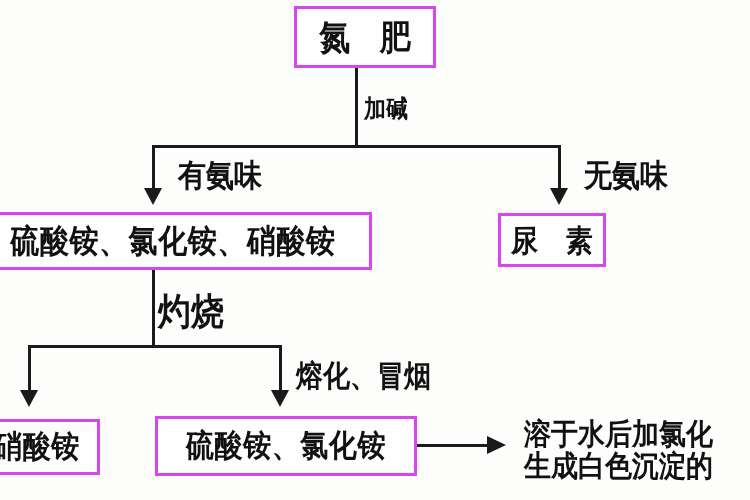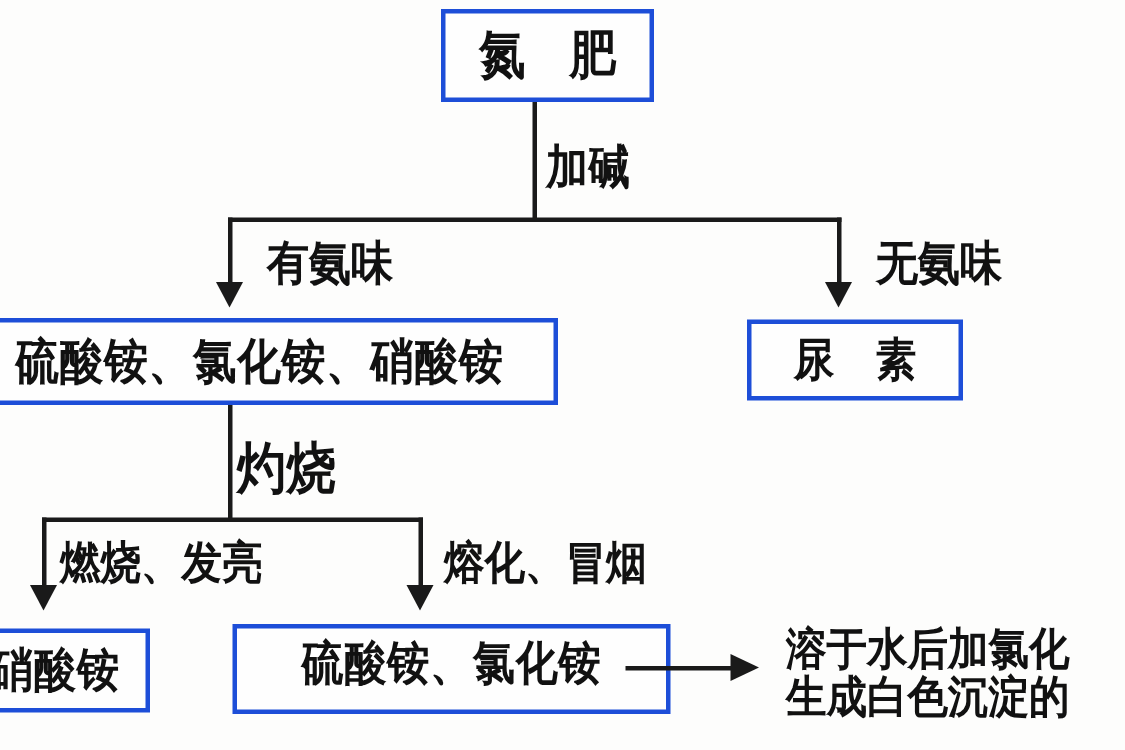--- a/index.html
+++ b/index.html
@@ -15,21 +15,21 @@
     position: relative;
     width: 750px;
     height: 500px;
     background: #fdfdfc;
     overflow: hidden;
   }
   
   .node {
     position: absolute;
     box-sizing: border-box;
-    border: 3px solid #1d4ed8;
+    border: 3px solid #d946ef;
     background: #fefefe;
     display: flex;
     align-items: center;
     justify-content: center;
     color: #111111;
     font-weight: 700;
     letter-spacing: 0.02em;
     white-space: nowrap;
     line-height: 1;
     text-align: right;
@@ -38,37 +38,36 @@
     display: block;
     transform: scaleY(1.12);
   }
   #node-root {
     left: 294px; top: 6px; width: 142px; height: 62px;
     font-size: 31px;
   }
   #node-root .node-label { letter-spacing: 0.30em; text-indent: 0.30em; }
 
   #node-urea {
-    left: 498px; top: 213px; width: 144px; height: 54px;
+    left: 498px; top: 213px; width: 108px; height: 54px;
     font-size: 27px;
   }
   #node-urea .node-label { letter-spacing: 0.34em; text-indent: 0.34em; }
 
   #node-ammonium-salts {
     left: -26px; top: 212px; width: 398px; height: 58px;
     font-size: 29px;
   }
   #node-nitrate {
     left: -26px; top: 419px; width: 126px; height: 56px;
     font-size: 28px;
   }
   #node-sulfate-chloride {
-    left: 155px; top: 416px; width: 292px; height: 60px;
+    left: 155px; top: 416px; width: 262px; height: 60px;
     font-size: 28px;
-    font-family: Liberation Mono, monospace;
   }
 
   
   .vline {
     position: absolute;
     width: 3px;
     background: #1a1a1a;
   }
   .hline {
     position: absolute;
@@ -94,21 +93,21 @@
   .edge-label {
     position: absolute;
     color: #111111;
     font-weight: 700;
     white-space: nowrap;
     line-height: 1;
     font-size: 26px;
   }
   .edge-label span { display: block; transform: scaleY(1.12); }
 
-  #label-alkali      { left: 364px; top: 98px;  font-size: 28px; }
+  #label-alkali      { left: 364px; top: 98px;  font-size: 22px; }
   #label-has-odor    { left: 162px; top: 162px; font-size: 28px; margin-left: 16px; }
   #label-no-odor     { left: 572px; top: 162px; font-size: 28px; margin-left: 12px; }
   #label-ignite      { left: 158px; top: 295px; font-size: 33px; }
   #label-burns       { left: 40px;  top: 362px; font-size: 27px; }
   #label-melts       { left: 296px; top: 362px; font-size: 27px; text-align: center; }
 
   
   #note-precipitate {
     position: absolute;
     left: 524px; top: 418px;
@@ -159,23 +158,20 @@
 
   <div class="vline" style="left:152px; top:270px; height:76px;"></div>
   <div class="edge-label" id="label-ignite">
     <span>灼烧</span>
   </div>
 
   <div class="hline" style="left:28px; top:345px; width:254px;"></div>
 
   <div class="vline" style="left:28px; top:345px; height:48px;"></div>
   <div class="arrow-down" style="left:20px; top:390px;"></div>
-  <div class="edge-label" id="label-burns">
-    <span>燃烧、发亮</span>
-  </div>
 
   <div class="vline" style="left:279px; top:345px; height:48px;"></div>
   <div class="arrow-down" style="left:271px; top:390px;"></div>
   <div class="edge-label" id="label-melts">
     <span>熔化、冒烟</span>
   </div>
 
   <div class="node" id="node-nitrate">
     <span class="node-label">硝酸铵</span>
   </div>

